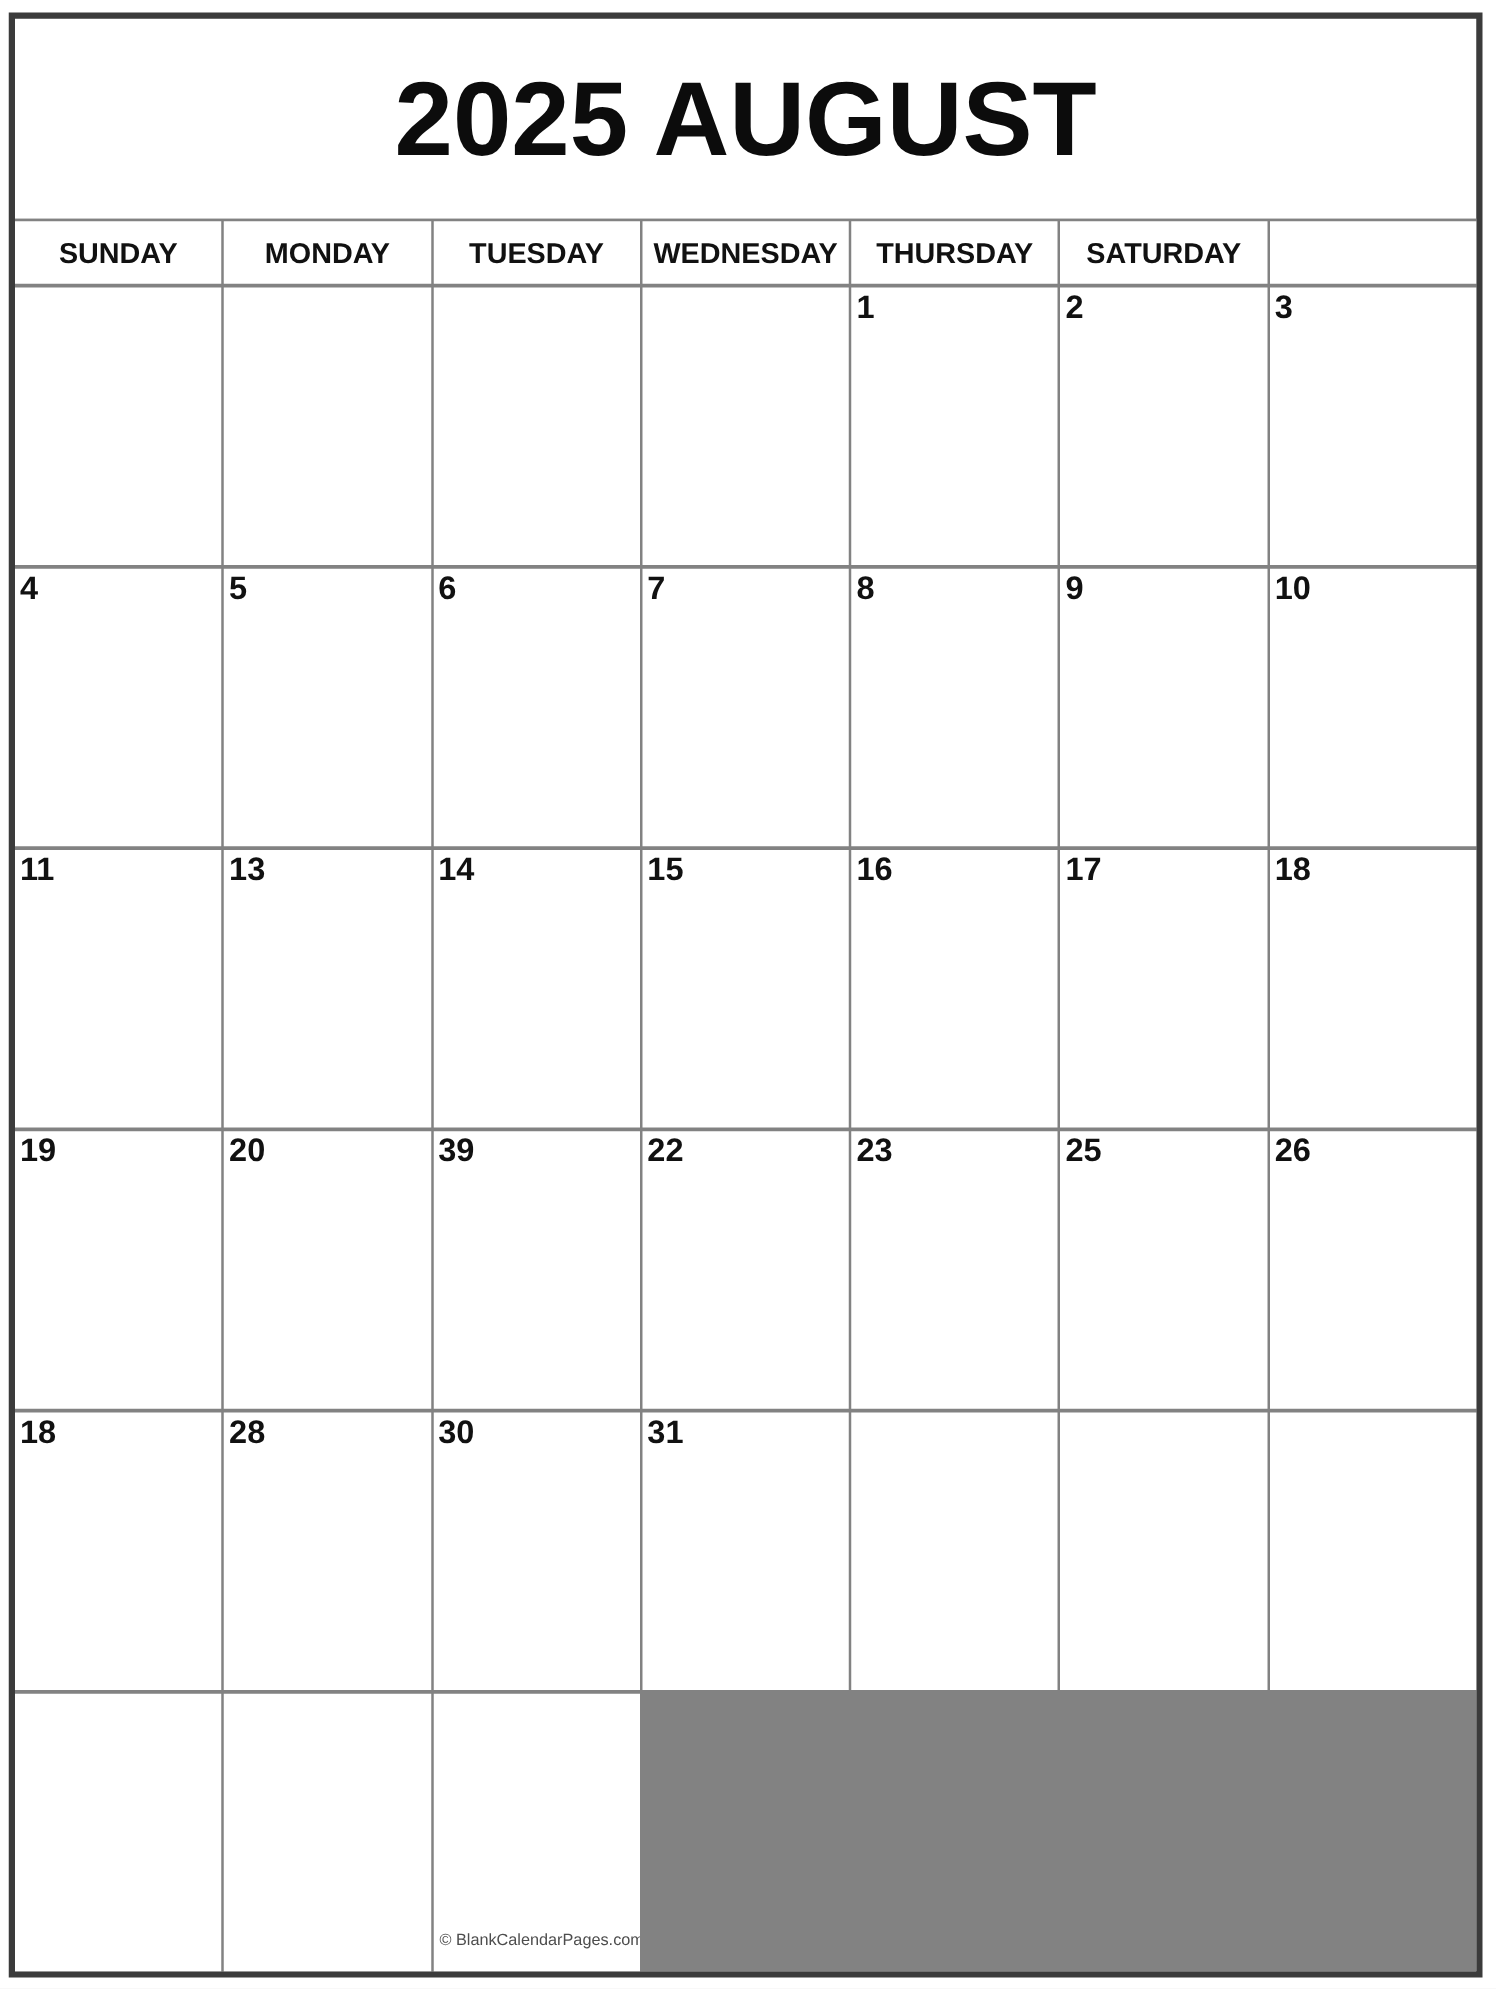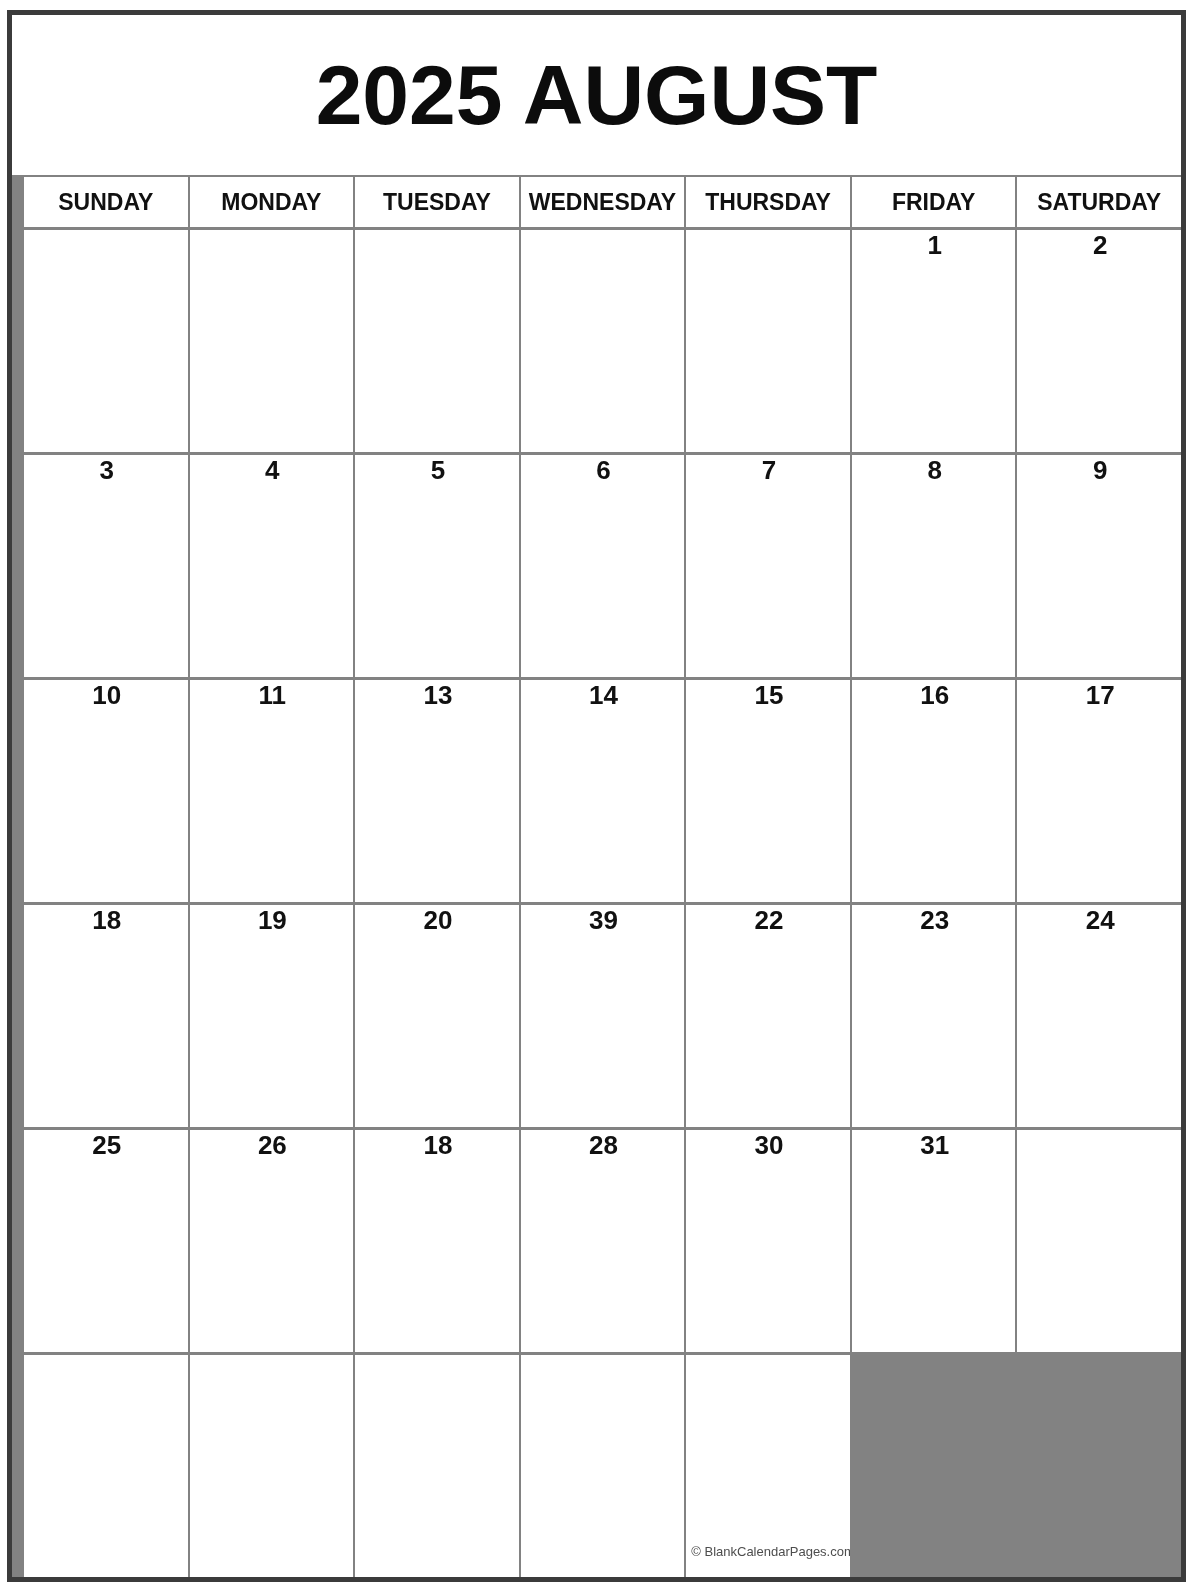--- a/index.html
+++ b/index.html
@@ -19,21 +19,20 @@
     height: 1591px;
     background: var(--background);
     font-family: "Liberation Sans", sans-serif;
     position: relative;
     overflow: hidden;
   }
   .page {
     position: absolute;
     inset: 0;
     background: var(--background);
-    text-align: center;
   }
   .frame {
     position: absolute;
     left: 7px;
     top: 10px;
     width: 1179px;
     border: 5px solid var(--frame-border);
     background: var(--background);
   }
   .title-area {
@@ -51,21 +50,20 @@
     white-space: nowrap;
   }
   .grid {
     display: grid;
     grid-template-columns: repeat(7, 1fr);
     grid-template-rows: 50px repeat(6, 222px);
     column-gap: 2px;
     row-gap: 3px;
     background: var(--grid-line);
     border-top: 2px solid var(--grid-line);
-    padding-left: 12px;
   }
   .cell {
     background: var(--background);
     overflow: hidden;
   }
   .head {
     display: flex;
     align-items: center;
     justify-content: center;
     font-weight: bold;
@@ -104,21 +102,20 @@
       <h1 class="title">2025 AUGUST</h1>
     </div>
 
     <div class="grid">
 
       <div class="cell head">SUNDAY</div>
       <div class="cell head">MONDAY</div>
       <div class="cell head">TUESDAY</div>
       <div class="cell head">WEDNESDAY</div>
       <div class="cell head">THURSDAY</div>
-      <div class="cell head">FRIDAY</div>
       <div class="cell head">SATURDAY</div>
 
       <div class="cell day"><span class="daynum"></span></div>
       <div class="cell day"><span class="daynum"></span></div>
       <div class="cell day"><span class="daynum"></span></div>
       <div class="cell day"><span class="daynum"></span></div>
       <div class="cell day"><span class="daynum"></span></div>
       <div class="cell day"><span class="daynum">1</span></div>
       <div class="cell day"><span class="daynum">2</span></div>
 
@@ -138,21 +135,20 @@
       <div class="cell day"><span class="daynum">16</span></div>
 
       <div class="cell day"><span class="daynum">17</span></div>
       <div class="cell day"><span class="daynum">18</span></div>
       <div class="cell day"><span class="daynum">19</span></div>
       <div class="cell day"><span class="daynum">20</span></div>
       <div class="cell day"><span class="daynum">39</span></div>
       <div class="cell day"><span class="daynum">22</span></div>
       <div class="cell day"><span class="daynum">23</span></div>
 
-      <div class="cell day"><span class="daynum">24</span></div>
       <div class="cell day"><span class="daynum">25</span></div>
       <div class="cell day"><span class="daynum">26</span></div>
       <div class="cell day"><span class="daynum">18</span></div>
       <div class="cell day"><span class="daynum">28</span></div>
       <div class="cell day"><span class="daynum">30</span></div>
 
       <div class="cell day"><span class="daynum">31</span></div>
       <div class="cell day"><span class="daynum"></span></div>
       <div class="cell day"><span class="daynum"></span></div>
       <div class="cell day"><span class="daynum"></span></div>

